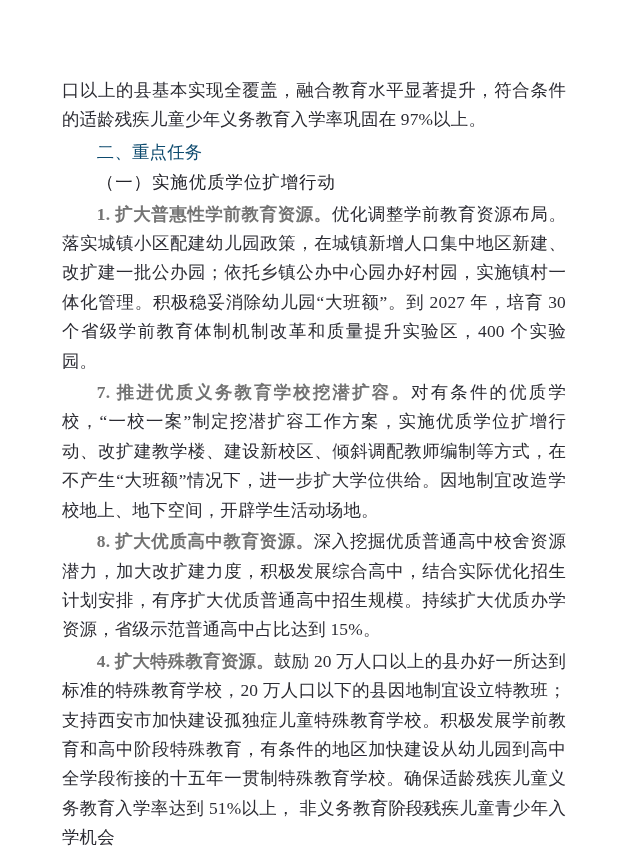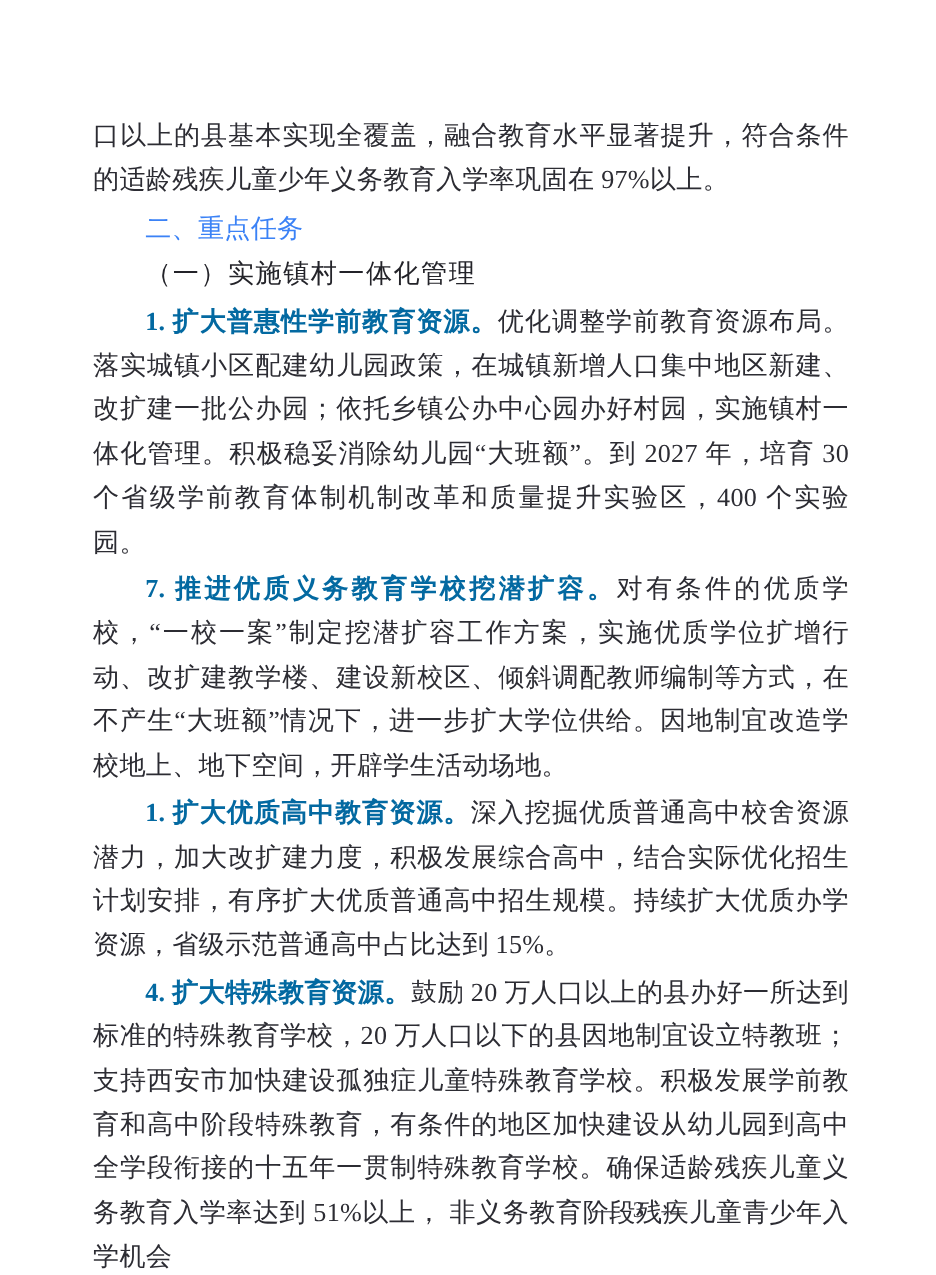--- a/index.html
+++ b/index.html
@@ -36,36 +36,36 @@
     font-weight: normal;
   }
   .para-intro {
     text-indent: 0;
   }
   .heading-1 {
     font-family: "Liberation Sans", "DejaVu Sans", sans-serif;
     font-weight: bold;
     text-indent: 2em;
     margin-top: 3px !important;
-    color: #3b82f6;
+    color: #0c4a6e;
   }
   .heading-2 {
     font-weight: bold;
     text-indent: 2em;
     margin-top: 1px !important;
     letter-spacing: 1px;
     color: #232329;
   }
   .para-item {
     text-indent: 2em;
     margin-top: 2px !important;
   }
   .item-lead {
     font-weight: bold;
-    color: #0369a1;
+    color: #737373;
   }
   .page-footer {
     position: absolute;
     top: 799px;
     right: 64px;
     font-family: "Liberation Serif", "DejaVu Serif", serif;
     font-size: 15px;
     letter-spacing: 4px;
     color: #3a3a42;
     white-space: nowrap;
@@ -74,26 +74,26 @@
 </head>
 <body>
 
 <div class="doc-page">
   <div class="content">
 
     <p class="para-intro">口以上的县基本实现全覆盖，融合教育水平显著提升，符合条件的适龄残疾儿童少年义务教育入学率巩固在 97%以上。</p>
 
     <h2 class="heading-1">二、重点任务</h2>
 
-    <h3 class="heading-2">（一）实施镇村一体化管理</h3>
+    <h3 class="heading-2">（一）实施优质学位扩增行动</h3>
 
     <p class="para-item"><span class="item-lead">1. 扩大普惠性学前教育资源。</span><span>优化调整学前教育资源布局。落实城镇小区配建幼儿园政策，在城镇新增人口集中地区新建、改扩建一批公办园；依托乡镇公办中心园办好村园，实施镇村一体化管理。积极稳妥消除幼儿园“大班额”。到 2027 年，培育 30 个省级学前教育体制机制改革和质量提升实验区，400 个实验园。</span></p>
 
     <p class="para-item"><span class="item-lead">7. 推进优质义务教育学校挖潜扩容。</span><span>对有条件的优质学校，“一校一案”制定挖潜扩容工作方案，实施优质学位扩增行动、改扩建教学楼、建设新校区、倾斜调配教师编制等方式，在不产生“大班额”情况下，进一步扩大学位供给。因地制宜改造学校地上、地下空间，开辟学生活动场地。</span></p>
 
-    <p class="para-item"><span class="item-lead">1. 扩大优质高中教育资源。</span><span>深入挖掘优质普通高中校舍资源潜力，加大改扩建力度，积极发展综合高中，结合实际优化招生计划安排，有序扩大优质普通高中招生规模。持续扩大优质办学资源，省级示范普通高中占比达到 15%。</span></p>
+    <p class="para-item"><span class="item-lead">8. 扩大优质高中教育资源。</span><span>深入挖掘优质普通高中校舍资源潜力，加大改扩建力度，积极发展综合高中，结合实际优化招生计划安排，有序扩大优质普通高中招生规模。持续扩大优质办学资源，省级示范普通高中占比达到 15%。</span></p>
 
     <p class="para-item"><span class="item-lead">4. 扩大特殊教育资源。</span><span>鼓励 20 万人口以上的县办好一所达到标准的特殊教育学校，20 万人口以下的县因地制宜设立特教班；支持西安市加快建设孤独症儿童特殊教育学校。积极发展学前教育和高中阶段特殊教育，有条件的地区加快建设从幼儿园到高中全学段衔接的十五年一贯制特殊教育学校。确保适龄残疾儿童义务教育入学率达到 51%以上， 非义务教育阶段残疾儿童青少年入学机会</span></p>
 
   </div>
 
   <div class="page-footer">— 3 —</div>
 </div>
 
 </body></html>

